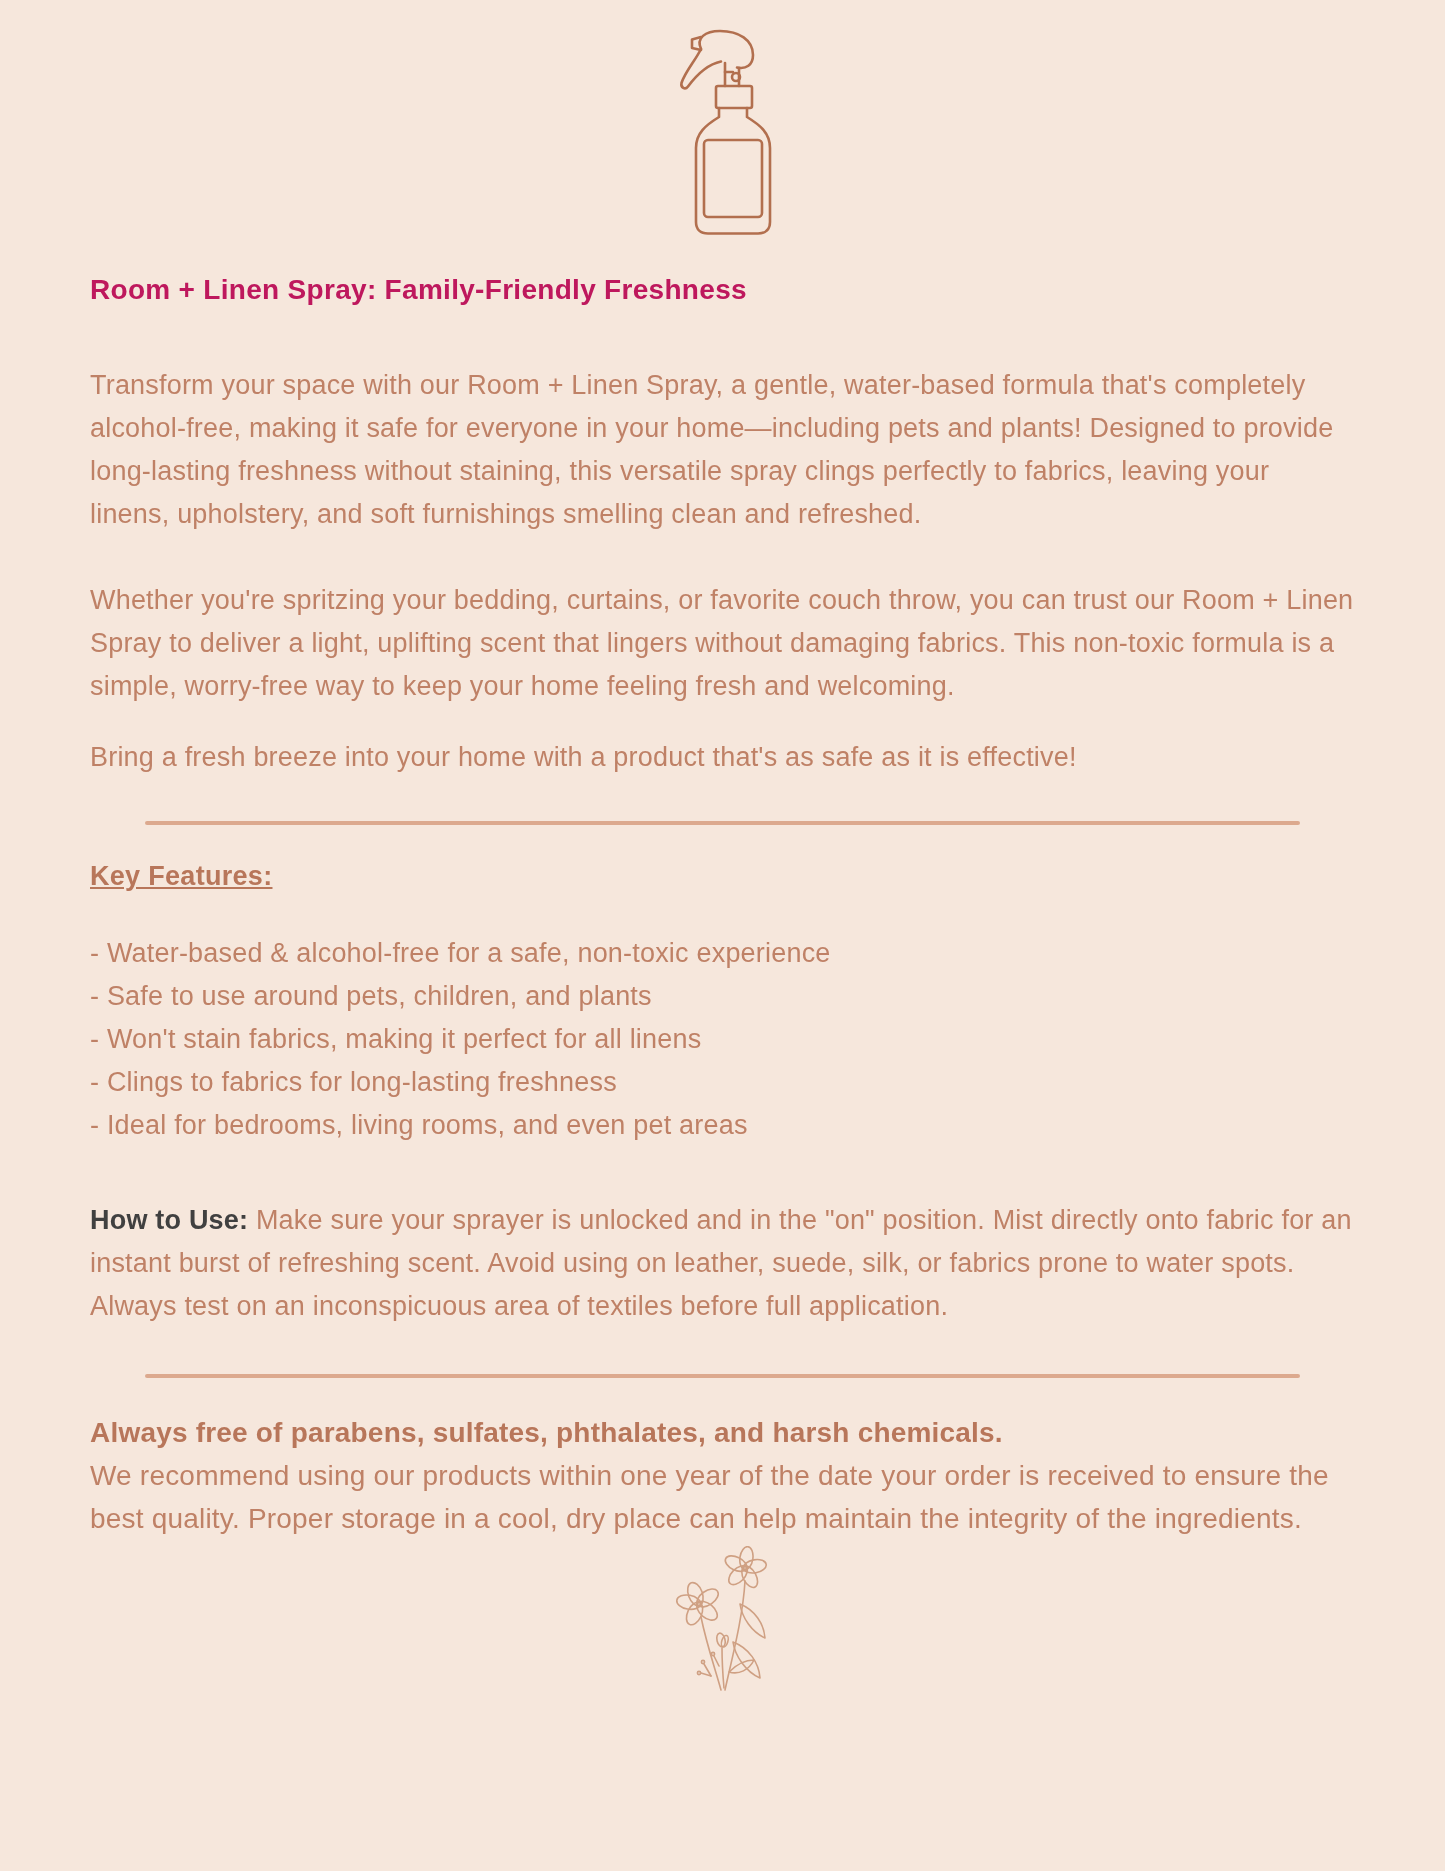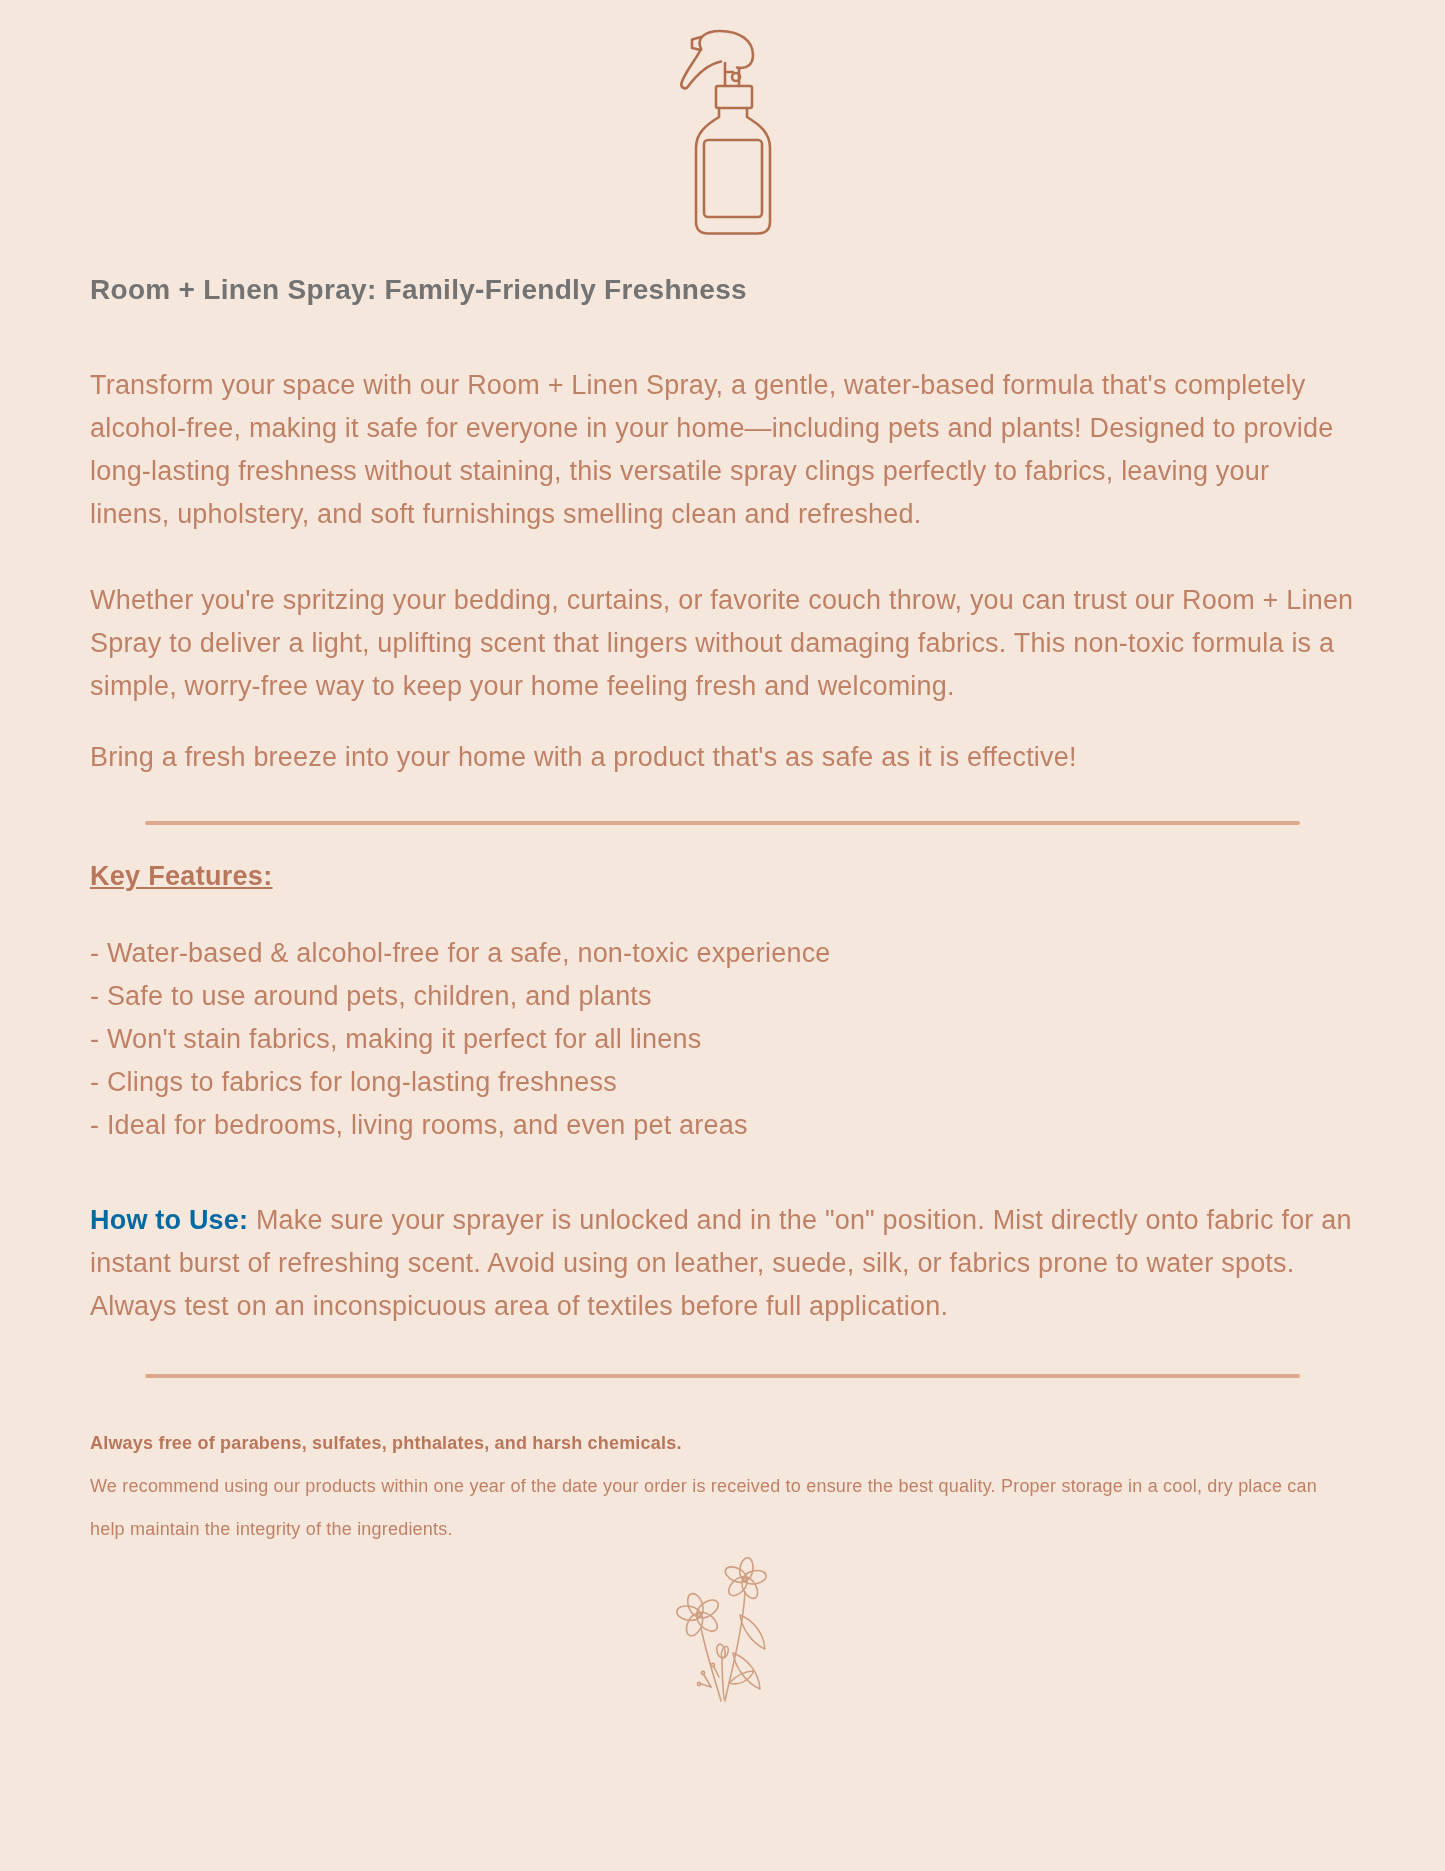--- a/index.html
+++ b/index.html
@@ -13,21 +13,21 @@
     overflow:hidden;
   }
   .content { padding:0 90px; }
   .bottle-wrap {
     display:flex; justify-content:center;
     padding-top:28px; height:212px;
   }
   .bottle-wrap svg { stroke:#b26f4e; fill:none; stroke-width:2.6; stroke-linecap:round; stroke-linejoin:round; }
   .page-title {
     font-size:28px; font-weight:bold; letter-spacing:.3px;
-    color:#737373;
+    color:#be185d;
     margin:34px 0 0 0;
   }
   .intro p {
     text-align:left;
     font-size:27px; line-height:43px; letter-spacing:.2px;
     margin:43px 0 0 0;
   }
   .intro p.first { margin-top:58px; }
   .intro p.last  { margin-top:28px; }
   .divider {
@@ -44,22 +44,22 @@
   }
   .features-list {
     list-style:none; padding:0;
     margin:40px 0 0 0;
     font-size:27px; line-height:43px; letter-spacing:.2px;
   }
   .howto {
     font-size:27px; line-height:43px; letter-spacing:.2px;
     margin:52px 0 0 0;
   }
-  .howto .howto-label { font-weight:bold; color:#0369a1; }
-  .footer-block { margin-top:44px; font-size:18px; line-height:43px; letter-spacing:.2px; }
+  .howto .howto-label { font-weight:bold; color:#404040; }
+  .footer-block { margin-top:33px; font-size:28px; line-height:43px; letter-spacing:.2px; }
   .footer-block p { margin:0; }
   .footer-block p.bold { font-weight:bold; color:#b8765a; }
   .flowers-wrap {
     display:flex; justify-content:center;
     margin-top:6px;
   }
   .flowers-wrap svg { stroke:#cfa083; fill:none; stroke-width:1.6; stroke-linecap:round; stroke-linejoin:round; }
 </style>
 </head>
 <body>

